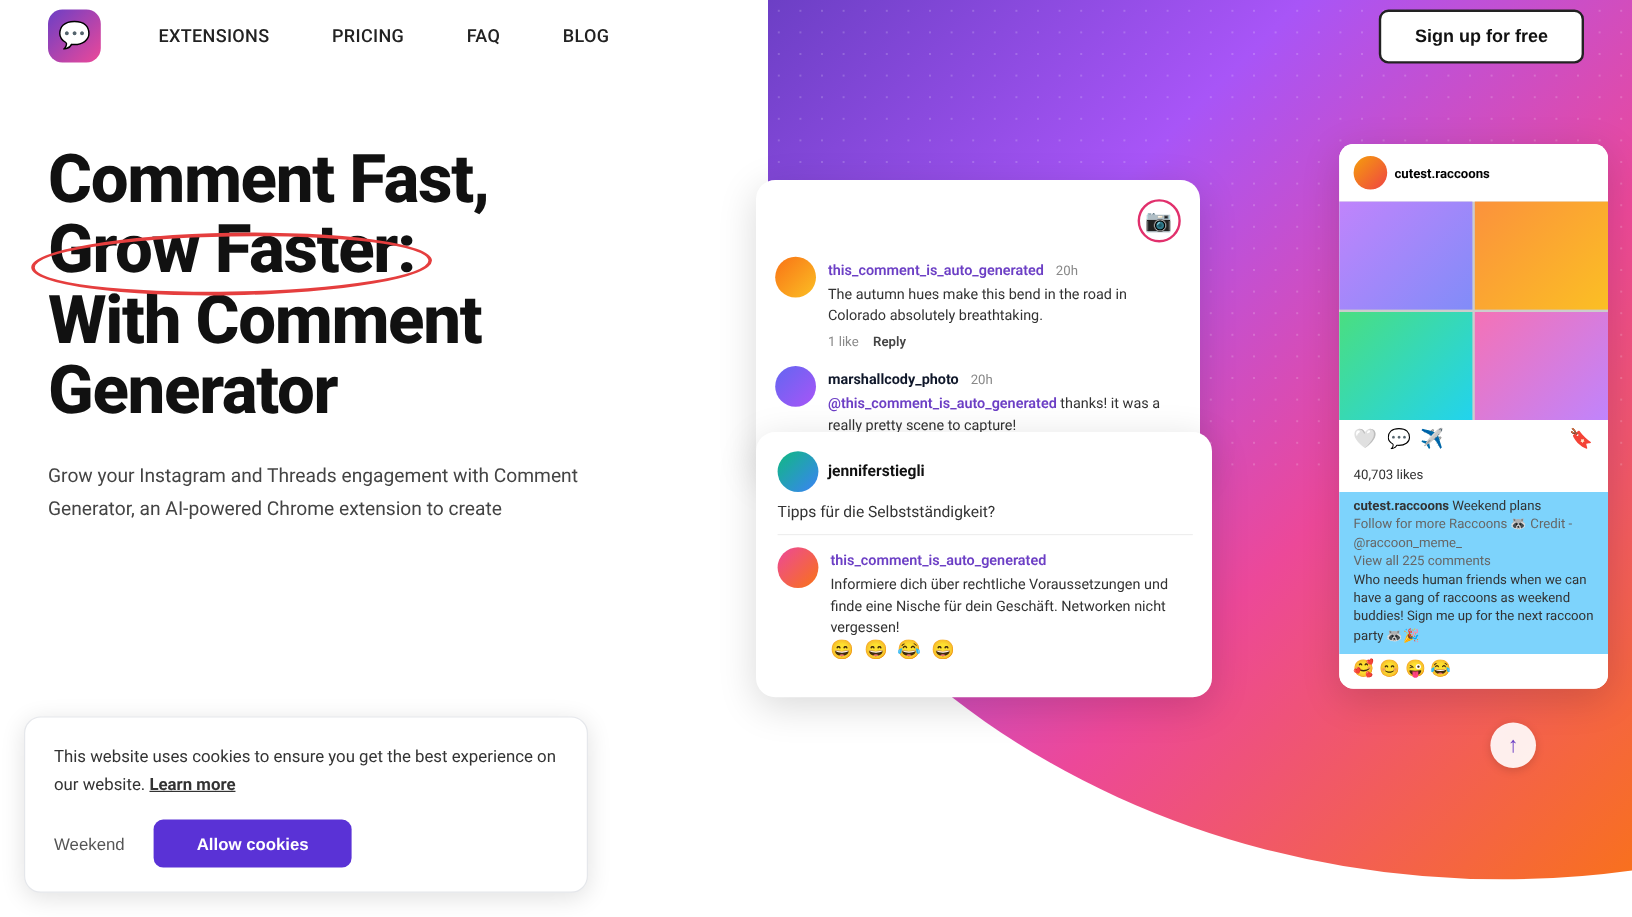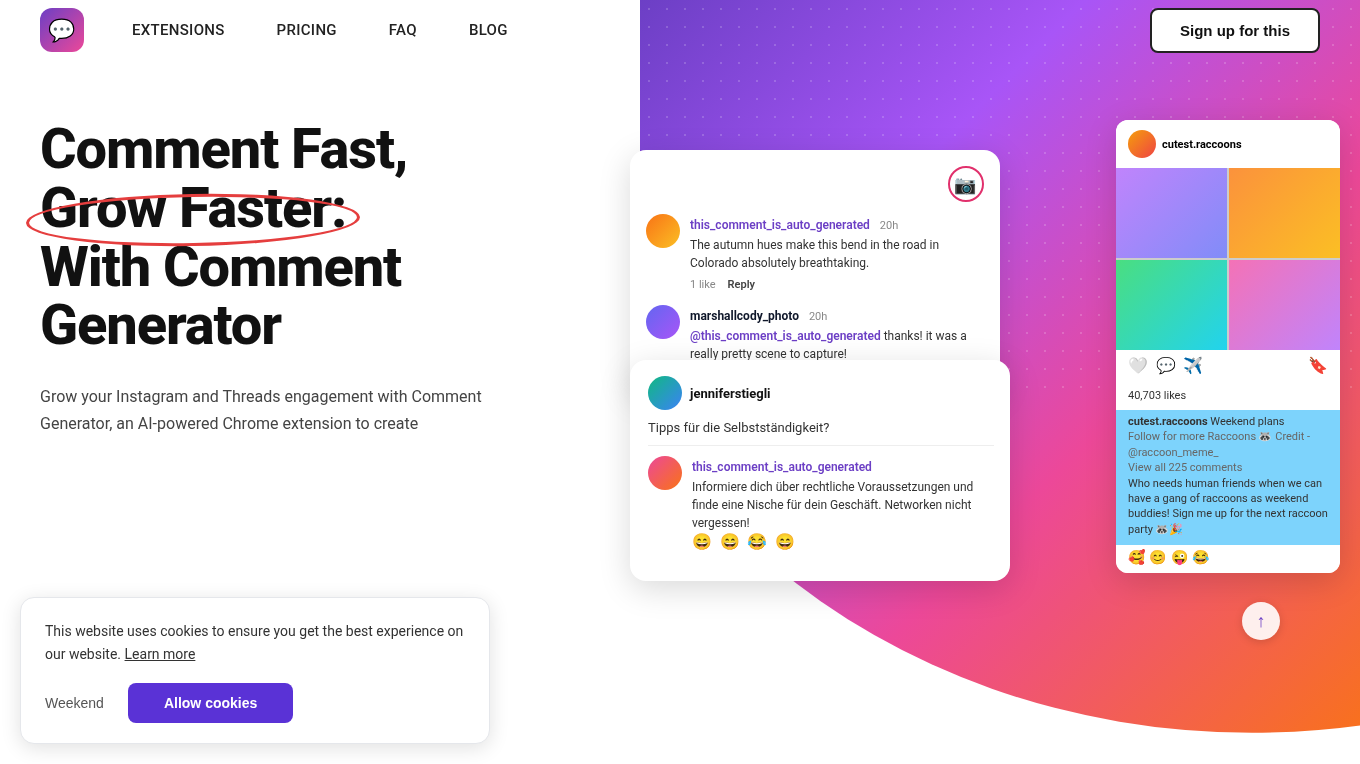--- a/index.html
+++ b/index.html
@@ -369,21 +369,21 @@
 
     .cookie-text {
       font-size: 14px;
       color: #333;
       line-height: 1.6;
       margin-bottom: 18px;
     }
 
     .cookie-text a {
       color: #333;
-      font-weight: 400;
+      font-weight: 700;
     }
 
     .cookie-actions {
       display: flex;
       align-items: center;
       gap: 24px;
     }
 
     .decline-btn {
       background: transparent;
@@ -417,21 +417,21 @@
     <div class="logo-icon">
       <span>💬</span>
     </div>
   </div>
   <nav>
     <a href="#">EXTENSIONS</a>
     <a href="#">PRICING</a>
     <a href="#">FAQ</a>
     <a href="#">BLOG</a>
   </nav>
-  <button class="sign-up-btn">Sign up for this</button>
+  <button class="sign-up-btn">Sign up for free</button>
 </header>
 
 <div class="hero">
   <h1 class="hero-title">
     <span>Comment Fast,</span><br>
     <span class="grow-faster-line">
       <span>Grow Faster:</span>
       <span class="underline-oval"></span>
     </span><br>
     <span>With Comment</span><br>

